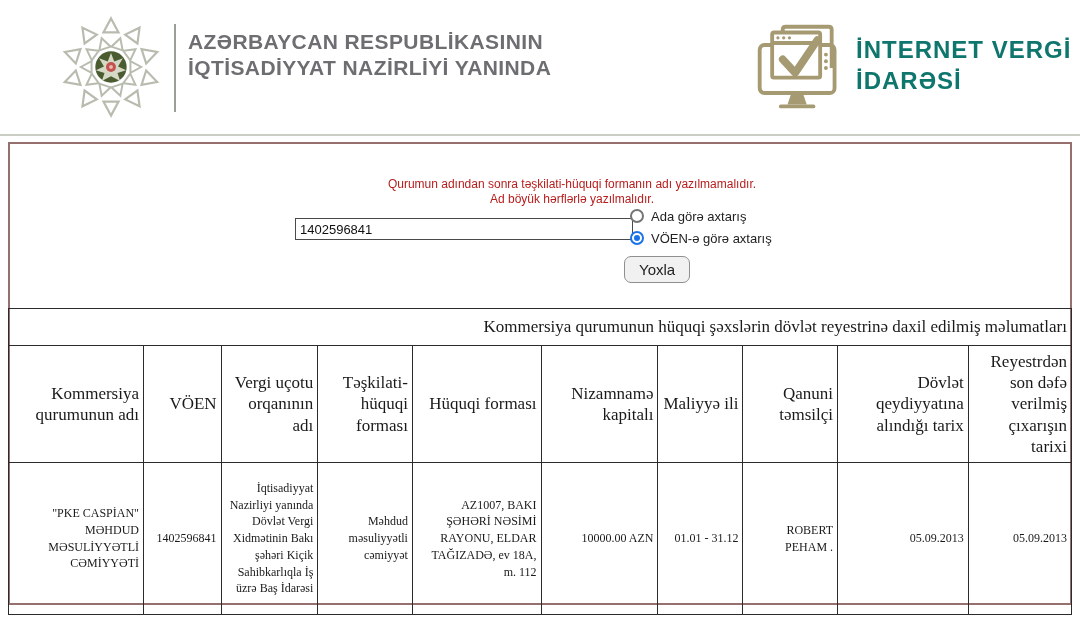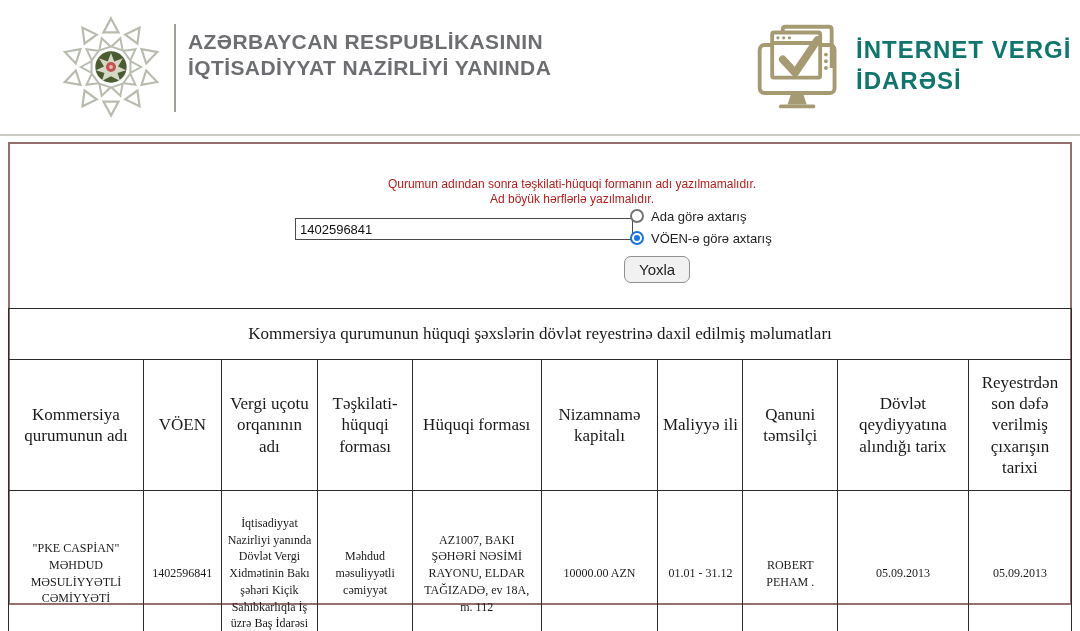--- a/index.html
+++ b/index.html
@@ -57,21 +57,21 @@
     font-size:15px;color:#222;font-family:"Liberation Sans",sans-serif;padding:0 14px;
   }
 
   
   .registry-table{
     position:absolute;left:-2px;top:164px;width:1064px;height:297px;
     border-collapse:collapse;table-layout:fixed;
     font-family:"Liberation Serif",serif;color:#1a1a1a;
   }
   .registry-table th,.registry-table td{
-    border:1px solid #2b2b2b;text-align:center;vertical-align:middle;padding:10px 4px;
+    border:1px solid #2b2b2b;text-align:right;vertical-align:middle;padding:3px 4px;
     overflow:hidden;
   }
   .table-caption-cell{font-size:17px;font-weight:400;height:30px;}
   .registry-table thead .col-head{font-size:17px;font-weight:400;height:110px;line-height:1.25;}
   .registry-table tbody td{font-size:12px;height:145px;line-height:1.4;}
   td.cell-name{font-size:11px;}
   td.cell-address{font-size:11.5px;}
   td.cell-representative{font-size:11.5px;}
 </style>
 </head>

